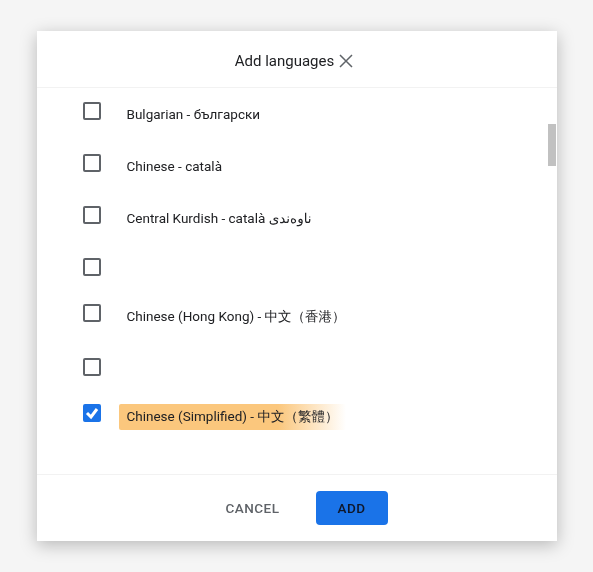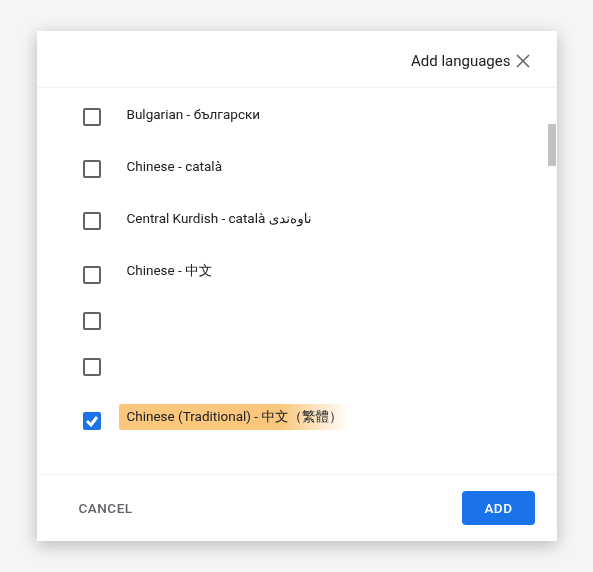--- a/index.html
+++ b/index.html
@@ -21,21 +21,21 @@
       height: 510px;
       background: #fff;
       box-shadow: 0 4px 16px rgba(0,0,0,0.25);
       display: flex;
       flex-direction: column;
       position: relative;
     }
     .dialog-header {
       display: flex;
       align-items: center;
-      justify-content: flex-end;
+      justify-content: center;
       padding: 18px 22px 14px 22px;
     }
     .dialog-title {
       font-size: 15px;
       color: #202124;
       font-weight: 400;
     }
     .close-btn {
       width: 24px;
       height: 24px;
@@ -55,21 +55,21 @@
       position: relative;
       border-top: 1px solid rgba(0,0,0,0.05);
       border-bottom: 1px solid rgba(0,0,0,0.05);
     }
     .lang-list {
       height: 100%;
       overflow-y: auto;
     }
     .lang-item {
       display: flex;
-      align-items: flex-end;
+      align-items: flex-start;
       padding: 14px 10px 14px 46px;
     }
     .checkbox {
       width: 18px;
       height: 18px;
       border: 2px solid #5f6368;
       border-radius: 2px;
       margin-right: 18px;
       flex-shrink: 0;
       display: flex;
@@ -113,42 +113,42 @@
       position: absolute;
       right: 1px;
       top: 36px;
       width: 8px;
       height: 42px;
       background: #c1c1c1;
       border-radius: 0;
     }
     .dialog-footer {
       display: flex;
-      justify-content: space-between;
+      justify-content: center;
       align-items: center;
       padding: 16px 22px;
       gap: 16px;
     }
     .btn {
       font-size: 13.5px;
       font-weight: 500;
       letter-spacing: 0.5px;
       padding: 9px 20px;
       border-radius: 4px;
       cursor: pointer;
       border: none;
       background: transparent;
       font-family: inherit;
     }
     .btn-cancel {
       color: #5f6368;
     }
     .btn-add {
       background: #1a73e8;
-      color: #ffffff;
+      color: #0f172a;
       padding: 9px 22px;
     }
   </style>
 </head>
 <body>
 
 <div class="dialog">
   <div class="dialog-header">
     <div class="dialog-title">Add languages</div>
     <div class="close-btn">
@@ -167,35 +167,35 @@
         <div class="lang-item">
           <div class="checkbox"></div>
           <span class="lang-label">Chinese - català</span>
         </div>
         <div class="lang-item">
           <div class="checkbox"></div>
           <span class="lang-label">Central Kurdish - català ناوەندی</span>
         </div>
         <div class="lang-item">
           <div class="checkbox"></div>
-          <span class="lang-label">Chinese - 中文</span>
-        </div>
-        <div class="lang-item">
-          <div class="checkbox"></div>
+        </div>
+        <div class="lang-item">
+          <div class="checkbox"></div>
+          <span class="lang-label">Chinese (Hong Kong) - 中文（香港）</span>
         </div>
         <div class="lang-item">
           <div class="checkbox"></div>
         </div>
         <div class="lang-item">
           <div class="checkbox checked">
             <svg viewBox="0 0 14 14">
               <polyline points="2,7 6,11 12,3"></polyline>
             </svg>
           </div>
-          <span class="lang-label highlighted">Chinese (Traditional) - 中文（繁體）</span>
+          <span class="lang-label highlighted">Chinese (Simplified) - 中文（繁體）</span>
         </div>
         <div class="lang-item"></div>
       </div>
     <div class="scrollbar-track">
       <div class="scrollbar-thumb"></div>
     </div>
   </div>
 
   <div class="dialog-footer">
     <button class="btn btn-cancel">CANCEL</button>

